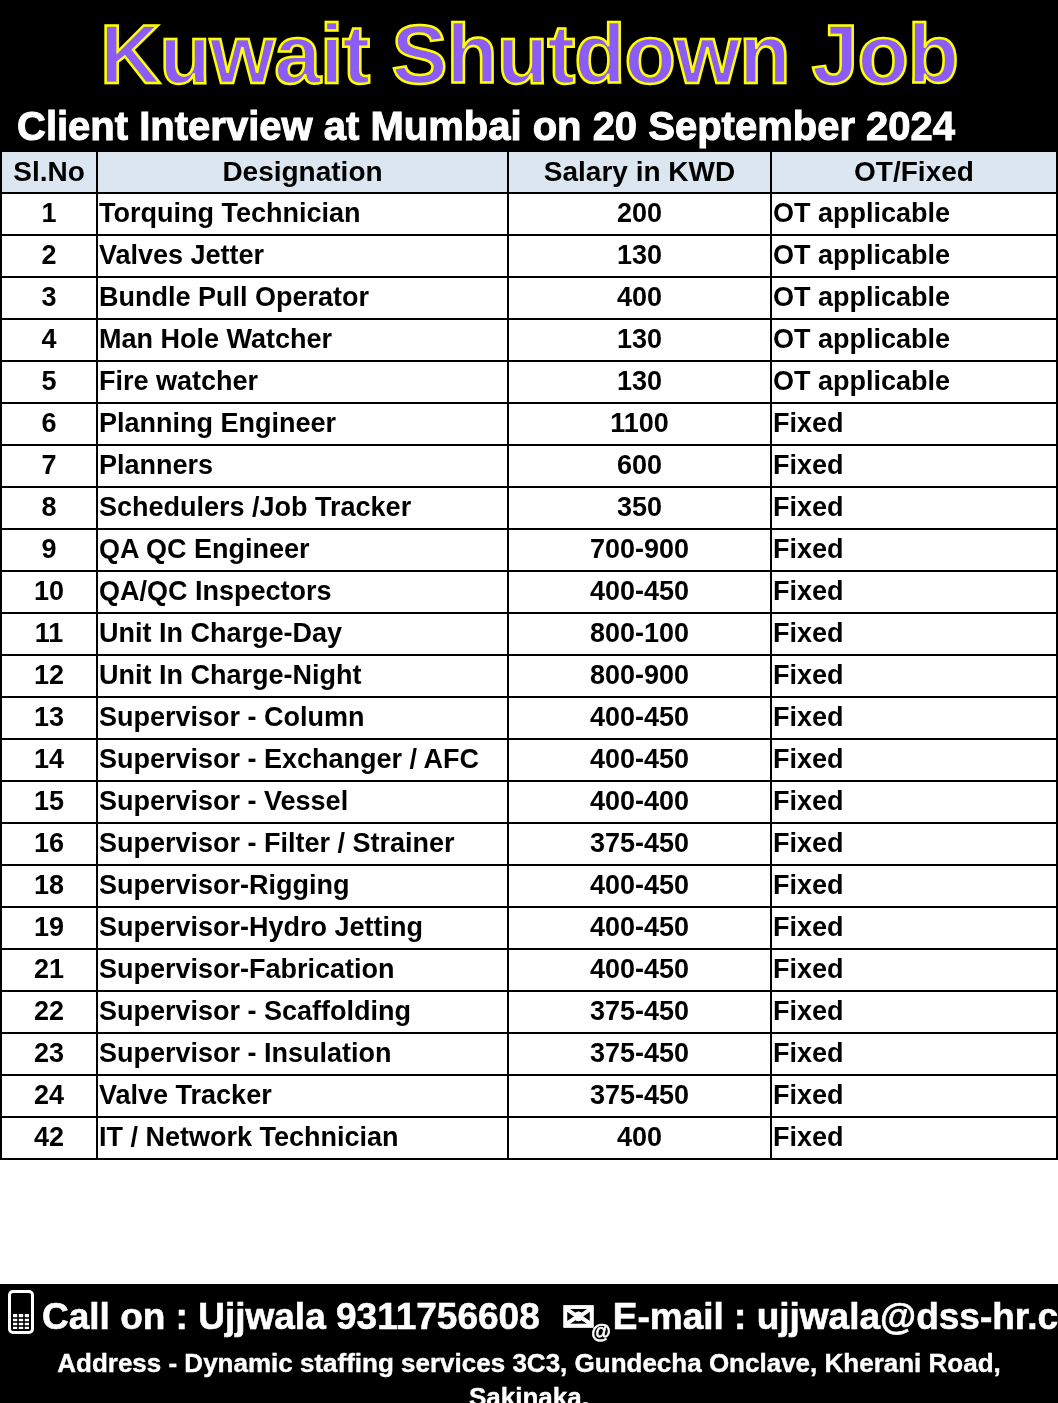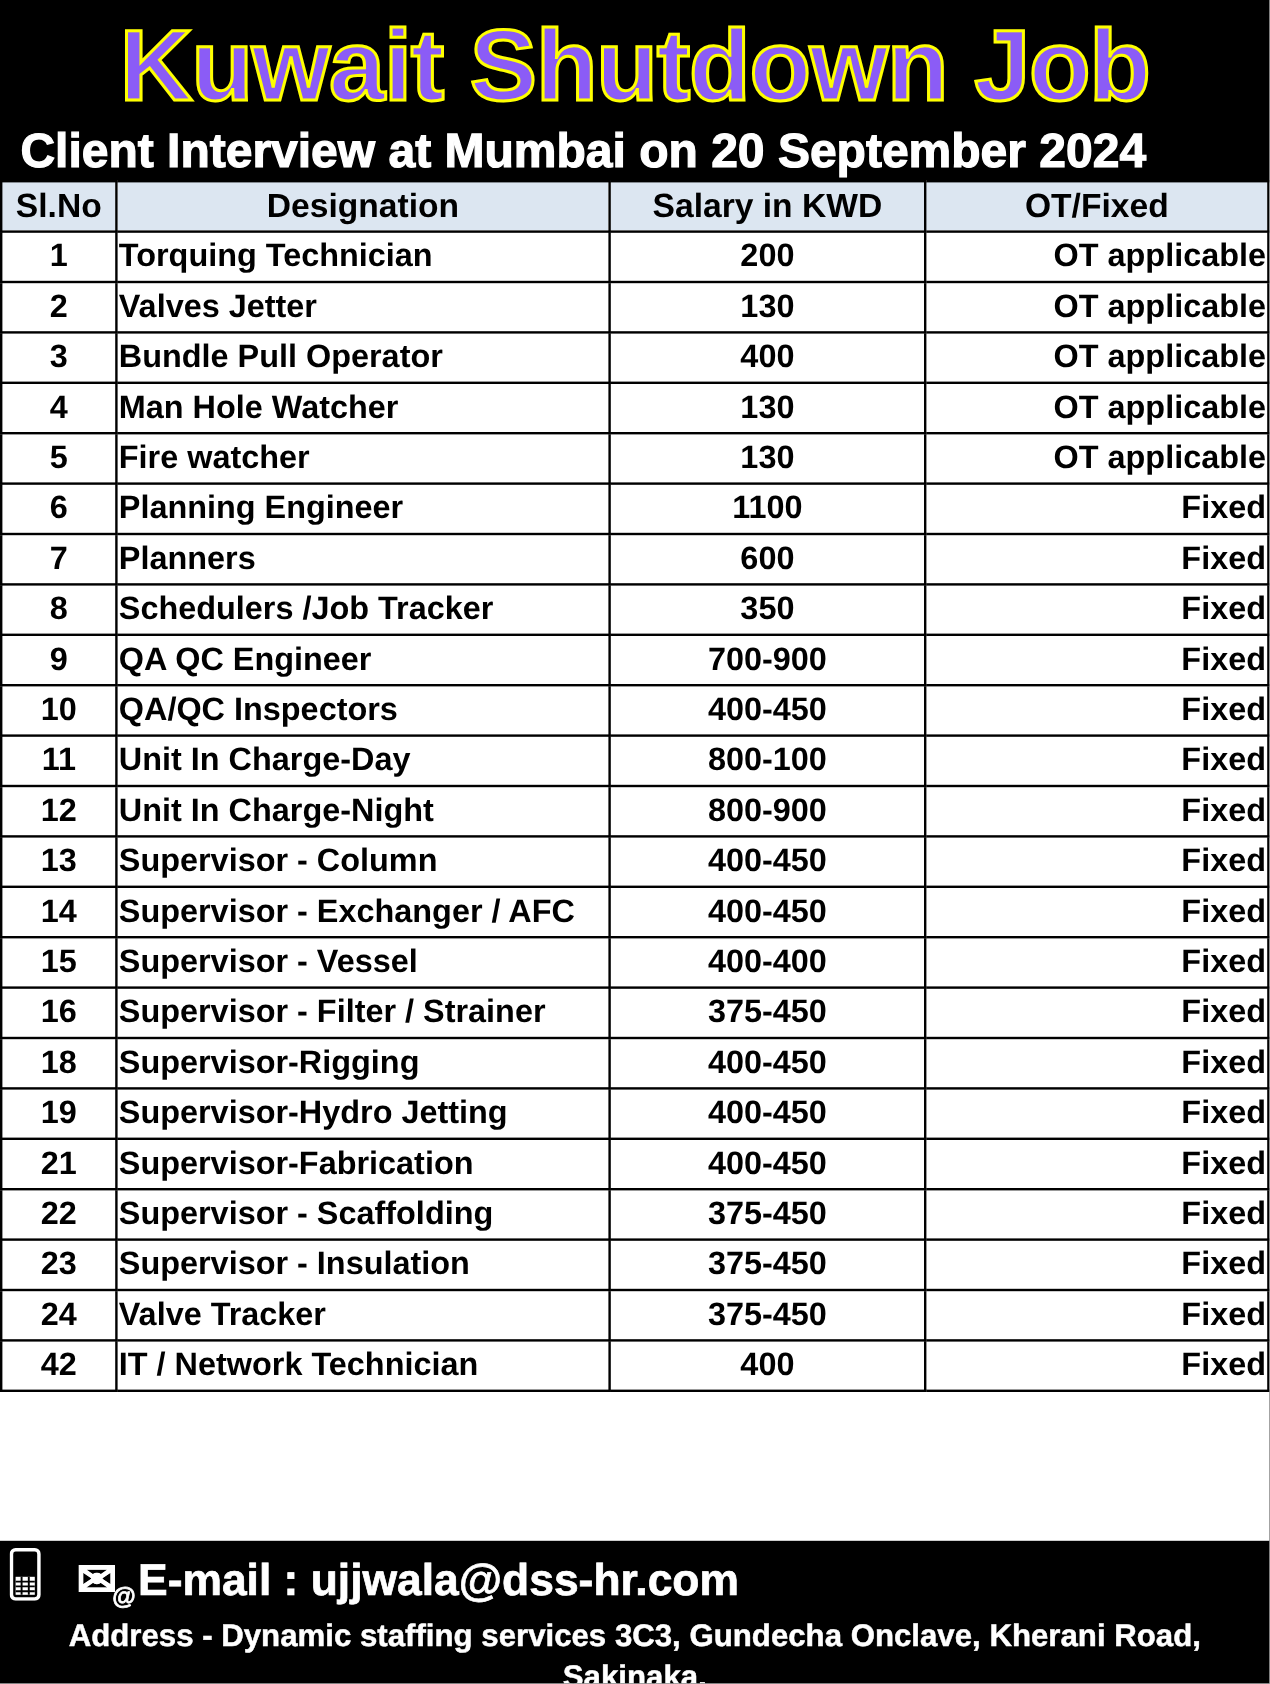--- a/index.html
+++ b/index.html
@@ -60,21 +60,21 @@
   }
   table.jobs tbody td {
     height: 38px;
     font-size: 27px;
     line-height: 1.15;
   }
   .c-no  { width: 92px;  text-align: center; color: #2020dd; }
   td.c-no { font-size: 28px; }
   .c-des { width: 407px; text-align: left; }
   .c-sal { width: 259px; text-align: center; }
-  .c-ot  { text-align: right; }
+  .c-ot  { text-align: left; }
   
   .bottom {
     position: absolute;
     left: 0; right: 0; bottom: 0;
     height: 119px;
     background: #000000;
     color: #ffffff;
     font-weight: 700;
   }
   .contact-line {
@@ -267,20 +267,21 @@
           <rect x="5" y="24" width="16" height="15" fill="#ffffff"></rect>
           <g stroke="#000000" stroke-width="1.6">
             <line x1="5" y1="28" x2="21" y2="28"></line>
               <line x1="5" y1="32" x2="21" y2="32"></line>
               <line x1="5" y1="36" x2="21" y2="36"></line>
             <line x1="10" y1="24" x2="10" y2="39"></line>
               <line x1="16" y1="24" x2="16" y2="39"></line>
           </g>
         </svg>
       </span>
+      <span>Call on : Ujjwala 9311756608</span>
       <span class="env-wrap">
           <span class="env">✉</span>
           <span class="env-at">@</span>
         </span>
       <span>E-mail : ujjwala@dss-hr.com</span>
     </div>
     <div class="addr1">Address - Dynamic staffing services 3C3, Gundecha Onclave, Kherani Road, Sakinaka,</div>
 
   </footer>
 

